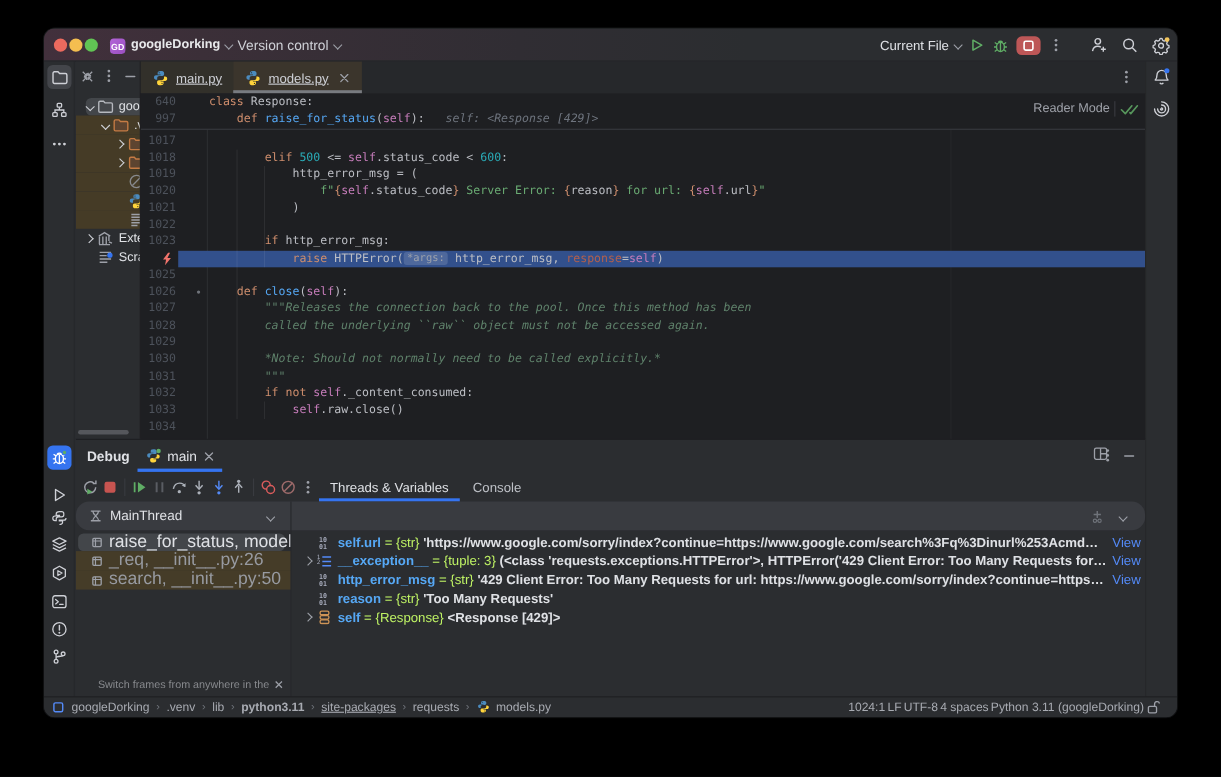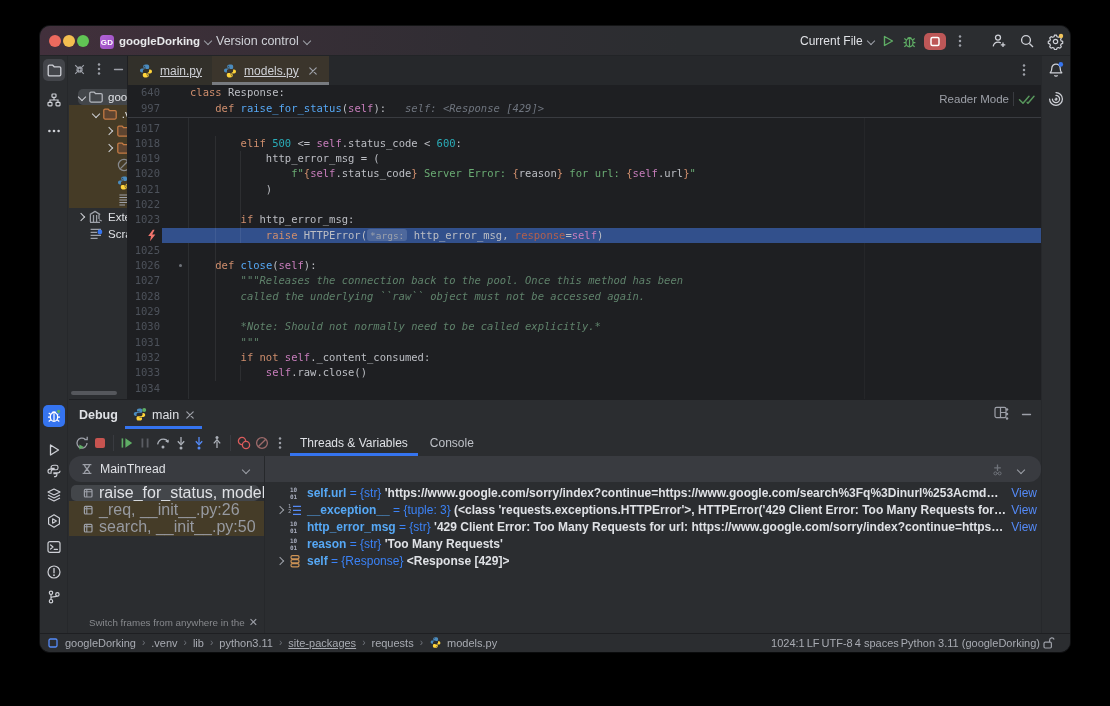--- a/index.html
+++ b/index.html
@@ -100,21 +100,21 @@
   .frame-row.selected { color:#DFE1E5; }
   .frame-row.selected .pill { position:absolute; left:2px; top:.5px; width:188px; height:16.5px; background:#43464A; border-radius:5px; }
   .frame-row.library { background:#453C28; }
   .frame-row .fr-inner { position:relative; display:flex; align-items:center; gap:5px; padding-left:12px; }
   #vars { position:absolute; left:200px; top:84px; right:0; }
   .var-row { position:relative; height:17.2px; display:flex; align-items:center; font-size:12px; }
   .var-chev { width:14px; margin-left:4px; flex:none; position:relative; height:14px; }
   .var-chev.exp:before { content:""; position:absolute; left:4px; top:4px; width:5px; height:5px; border-right:1.4px solid #9DA0A8; border-bottom:1.4px solid #9DA0A8; transform:rotate(-45deg); }
   .var-icon { width:16px; height:16px; flex:none; margin-right:4px; display:flex; align-items:center; justify-content:center; }
   .var-name { color:#569CD6; color:#56A8F5; font-weight:600; flex:none; }
-  .var-eq { color:#3b82f6; flex:none; white-space:pre; }
+  .var-eq { color:#bef264; flex:none; white-space:pre; }
   .var-val { color:#DFE1E5; font-weight:600; overflow:hidden; text-overflow:ellipsis; white-space:nowrap; }
   .var-view { color:#548AF7; flex:none; margin-left:4px; margin-right:4px; }
   #vars-frames-sep { position:absolute; left:195px; top:56px; bottom:0; width:1px; background:#26282b; }
   #frames-hint { position:absolute; left:0; bottom:0; width:195px; height:20px; display:flex; align-items:center; color:#87898d; font-size:9.8px; white-space:nowrap; overflow:hidden; }
   #frames-hint .x { margin-left:6px; color:#9DA0A8; font-size:11px; }
   
   #statusbar { position:absolute; left:0; right:0; bottom:0; height:19.5px; background:#2B2D30; border-top:1px solid #1E1F22;
     display:flex; align-items:center; color:#A8ABB2; font-size:11px; }
   #breadcrumbs { position:absolute; left:7px; top:0; height:100%; display:flex; align-items:center; gap:6px; }
   .bc-sep { color:#6F737A; font-size:10px; position:relative; top:-0.5px; }
@@ -773,21 +773,21 @@
         </span>
         <span class="bc-sep">›</span>
         <span style="display: flex; align-items: center; gap: 5px;">
           <span>.venv</span>
         </span>
         <span class="bc-sep">›</span>
         <span style="display: flex; align-items: center; gap: 5px;">
           <span>lib</span>
         </span>
         <span class="bc-sep">›</span>
-        <span style="display: flex; align-items: flex-end; gap: 5px;">
+        <span style="display: flex; align-items: flex-end; gap: 5px; font-weight: bold;">
           <span>python3.11</span>
         </span>
         <span class="bc-sep">›</span>
         <span style="display: flex; align-items: flex-end; gap: 5px; text-decoration: underline;">
           <span>site-packages</span>
         </span>
         <span class="bc-sep">›</span>
         <span style="display: flex; align-items: center; gap: 5px;">
           <span>requests</span>
         </span>

